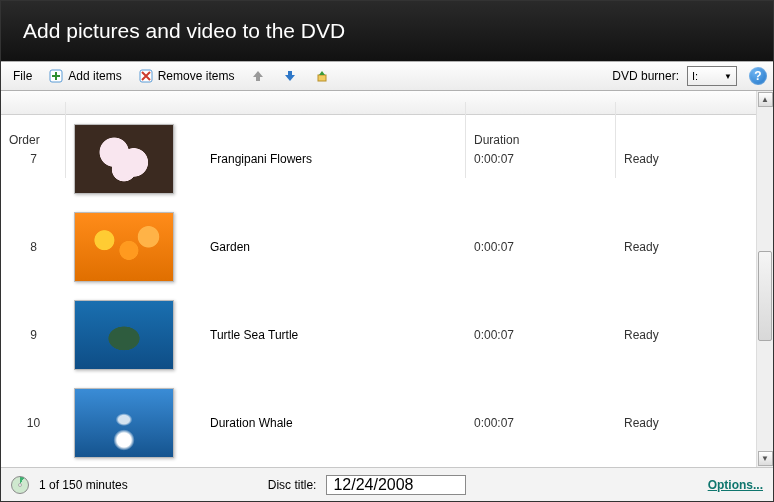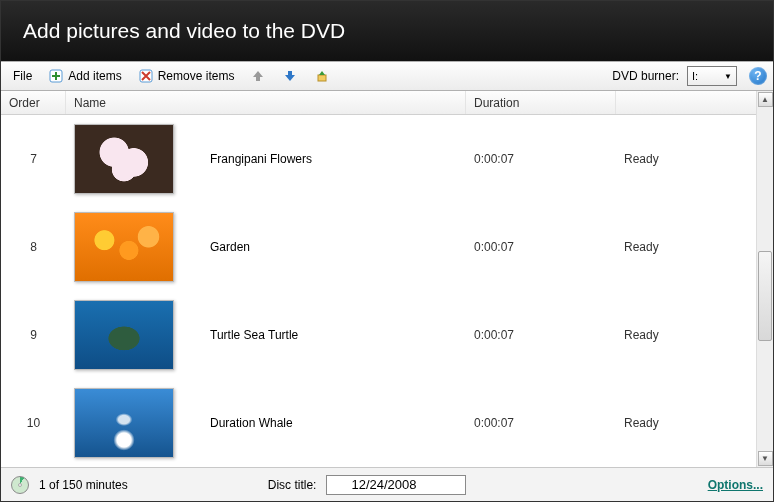--- a/index.html
+++ b/index.html
@@ -88,25 +88,26 @@
     align-items: center;
   }
   .col-header {
     height: 24px;
     background: linear-gradient(#fdfdfd,#efefef);
     border-bottom: 1px solid #d0d0d0;
     font-size: 12px;
     color: #333;
   }
   .col-header > div {
-    padding: 4px 8px;
+    padding: 20px 8px;
     border-right: 1px solid #e4e4e4;
     height: 100%;
     display: flex;
     align-items: center;
+    margin-top: 22px;
   }
   .rows {
     overflow: hidden;
   }
   .row {
     height: 88px;
   }
   .row > div { padding: 0 8px; }
   .order-cell { text-align: center; color: #333; }
   .name-cell { display: flex; align-items: center; gap: 36px; }
@@ -159,23 +160,23 @@
     border: 1px solid #8a8a8a;
     position: relative;
   }
   .disc-icon::after{
     content:""; position:absolute; inset:6px; border-radius:50%; background:#f3f3f3; border:1px solid #aaa;
   }
   .disc-title-input {
     width: 140px; height: 20px;
     border: 1px solid #8a8a8a;
     background: #fff;
-    padding: 2px 24px;
+    padding: 2px 6px;
     font-family: inherit;
-    font-size: 13px;
+    font-size: 16px;
   }
   .options-link {
     margin-left: auto;
     color: #0f766e;
     text-decoration: underline;
     cursor: pointer;
     font-weight: bold;
   }
   
   .thumb-frangipani { background: radial-gradient(circle at 40% 40%, #f9e6ef 0 20%, transparent 21%), radial-gradient(circle at 60% 55%, #f9e6ef 0 20%, transparent 21%), radial-gradient(circle at 50% 65%, #f9e6ef 0 18%, transparent 19%), #3b2a20; }

